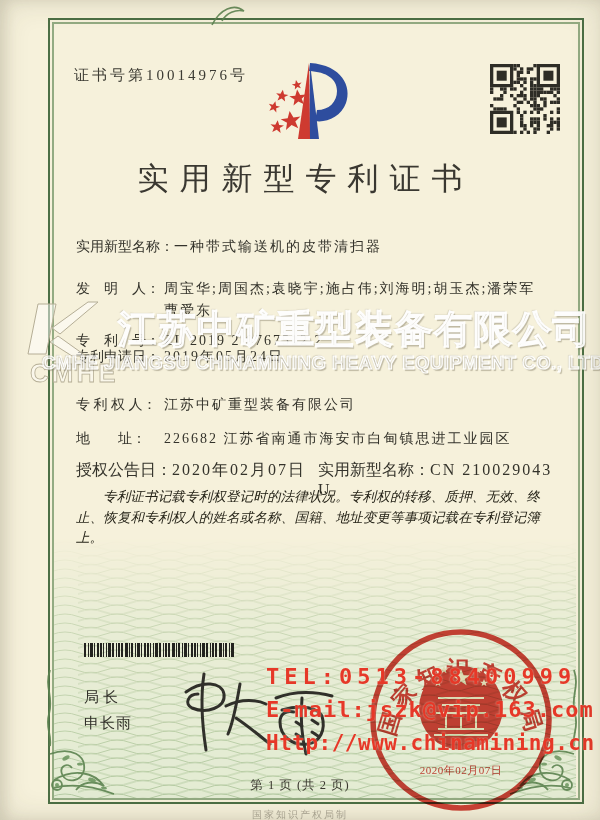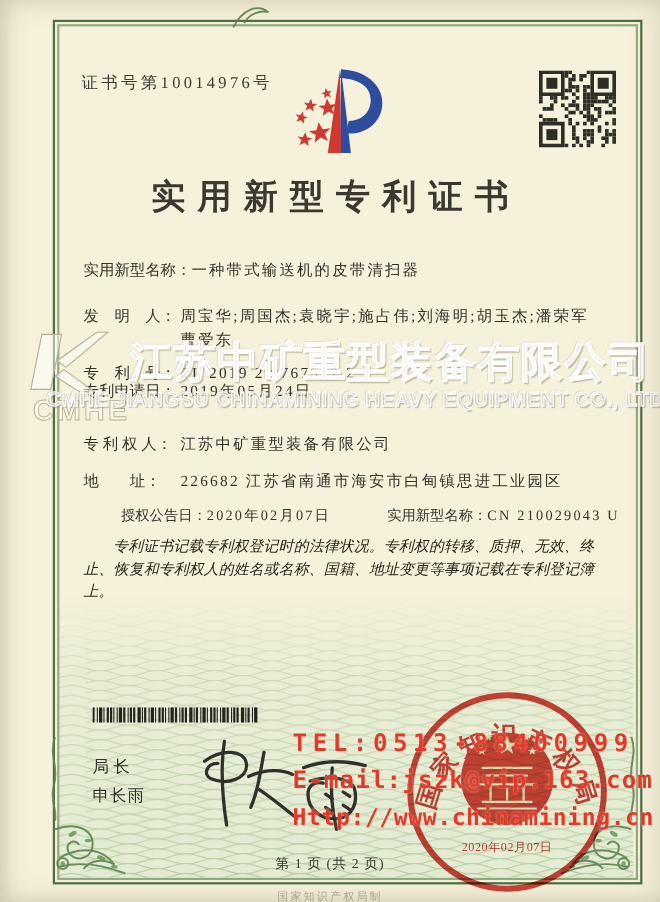--- a/index.html
+++ b/index.html
@@ -7,28 +7,28 @@
         font-family:"Liberation Serif","DejaVu Serif",serif;color:#34332b;}
   .page::after{content:"";position:absolute;inset:0;z-index:20;pointer-events:none;
         box-shadow:inset 0 0 30px rgba(70,62,38,.16), inset 6px 0 12px rgba(70,62,38,.10);}
   
   .frame{position:absolute;left:48px;top:18px;width:532px;height:782px;border:2px solid #4c6f45;z-index:1;}
   .frame-inner{position:absolute;inset:2px;border:2px solid #93ab82;}
   
   .cert-no{position:absolute;left:74px;top:66px;font-size:15px;letter-spacing:3px;color:#3c3b33;z-index:2;}
   .logo{position:absolute;left:236px;top:54px;width:128px;height:102px;z-index:2;}
   .qr{position:absolute;left:490px;top:64px;width:70px;height:70px;z-index:2;}
-  .title{position:absolute;left:0;top:158px;width:100%;text-align:center;font-size:31px;font-weight:bold;
+  .title{position:absolute;left:0;top:158px;width:100%;text-align:center;font-size:31px;font-weight:normal;
          letter-spacing:11px;text-indent:11px;color:#3a3831;z-index:2;}
   
   .row{position:absolute;left:76px;width:478px;font-size:14px;line-height:22px;z-index:2;display:flex;}
   .lab{display:inline-block;min-width:88px;white-space:pre;flex:0 0 auto;}
   .val{letter-spacing:2px;}
   .r1{top:236px}.r2{top:278px}.r3{top:330px}.r4{top:346px}.r5{top:394px}.r6{top:428px}
-  .grant-row{position:absolute;left:76px;top:460px;width:478px;font-size:13px;z-index:2;margin-left:34px;}
+  .grant-row{position:absolute;left:76px;top:460px;width:478px;font-size:16px;z-index:2;}
   .grant-row .pair2{position:absolute;left:242px;top:0;}
   
   .body-text{position:absolute;left:76px;top:487px;width:464px;z-index:2;
              font-size:13.5px;line-height:1.52;font-style:italic;color:#262419;text-align:justify;}
   .body-text p{margin:0;text-indent:2em;}
   
   .wm{position:absolute;z-index:6;pointer-events:none;white-space:nowrap;
       font-family:"Liberation Sans","DejaVu Sans",sans-serif;font-weight:bold;
       color:rgba(255,255,255,.30);-webkit-text-stroke:1.2px rgba(255,255,255,.95);
       text-shadow:1.5px 1.5px 1px rgba(125,118,96,.45),-1px -1px 1px rgba(125,118,96,.30);}

